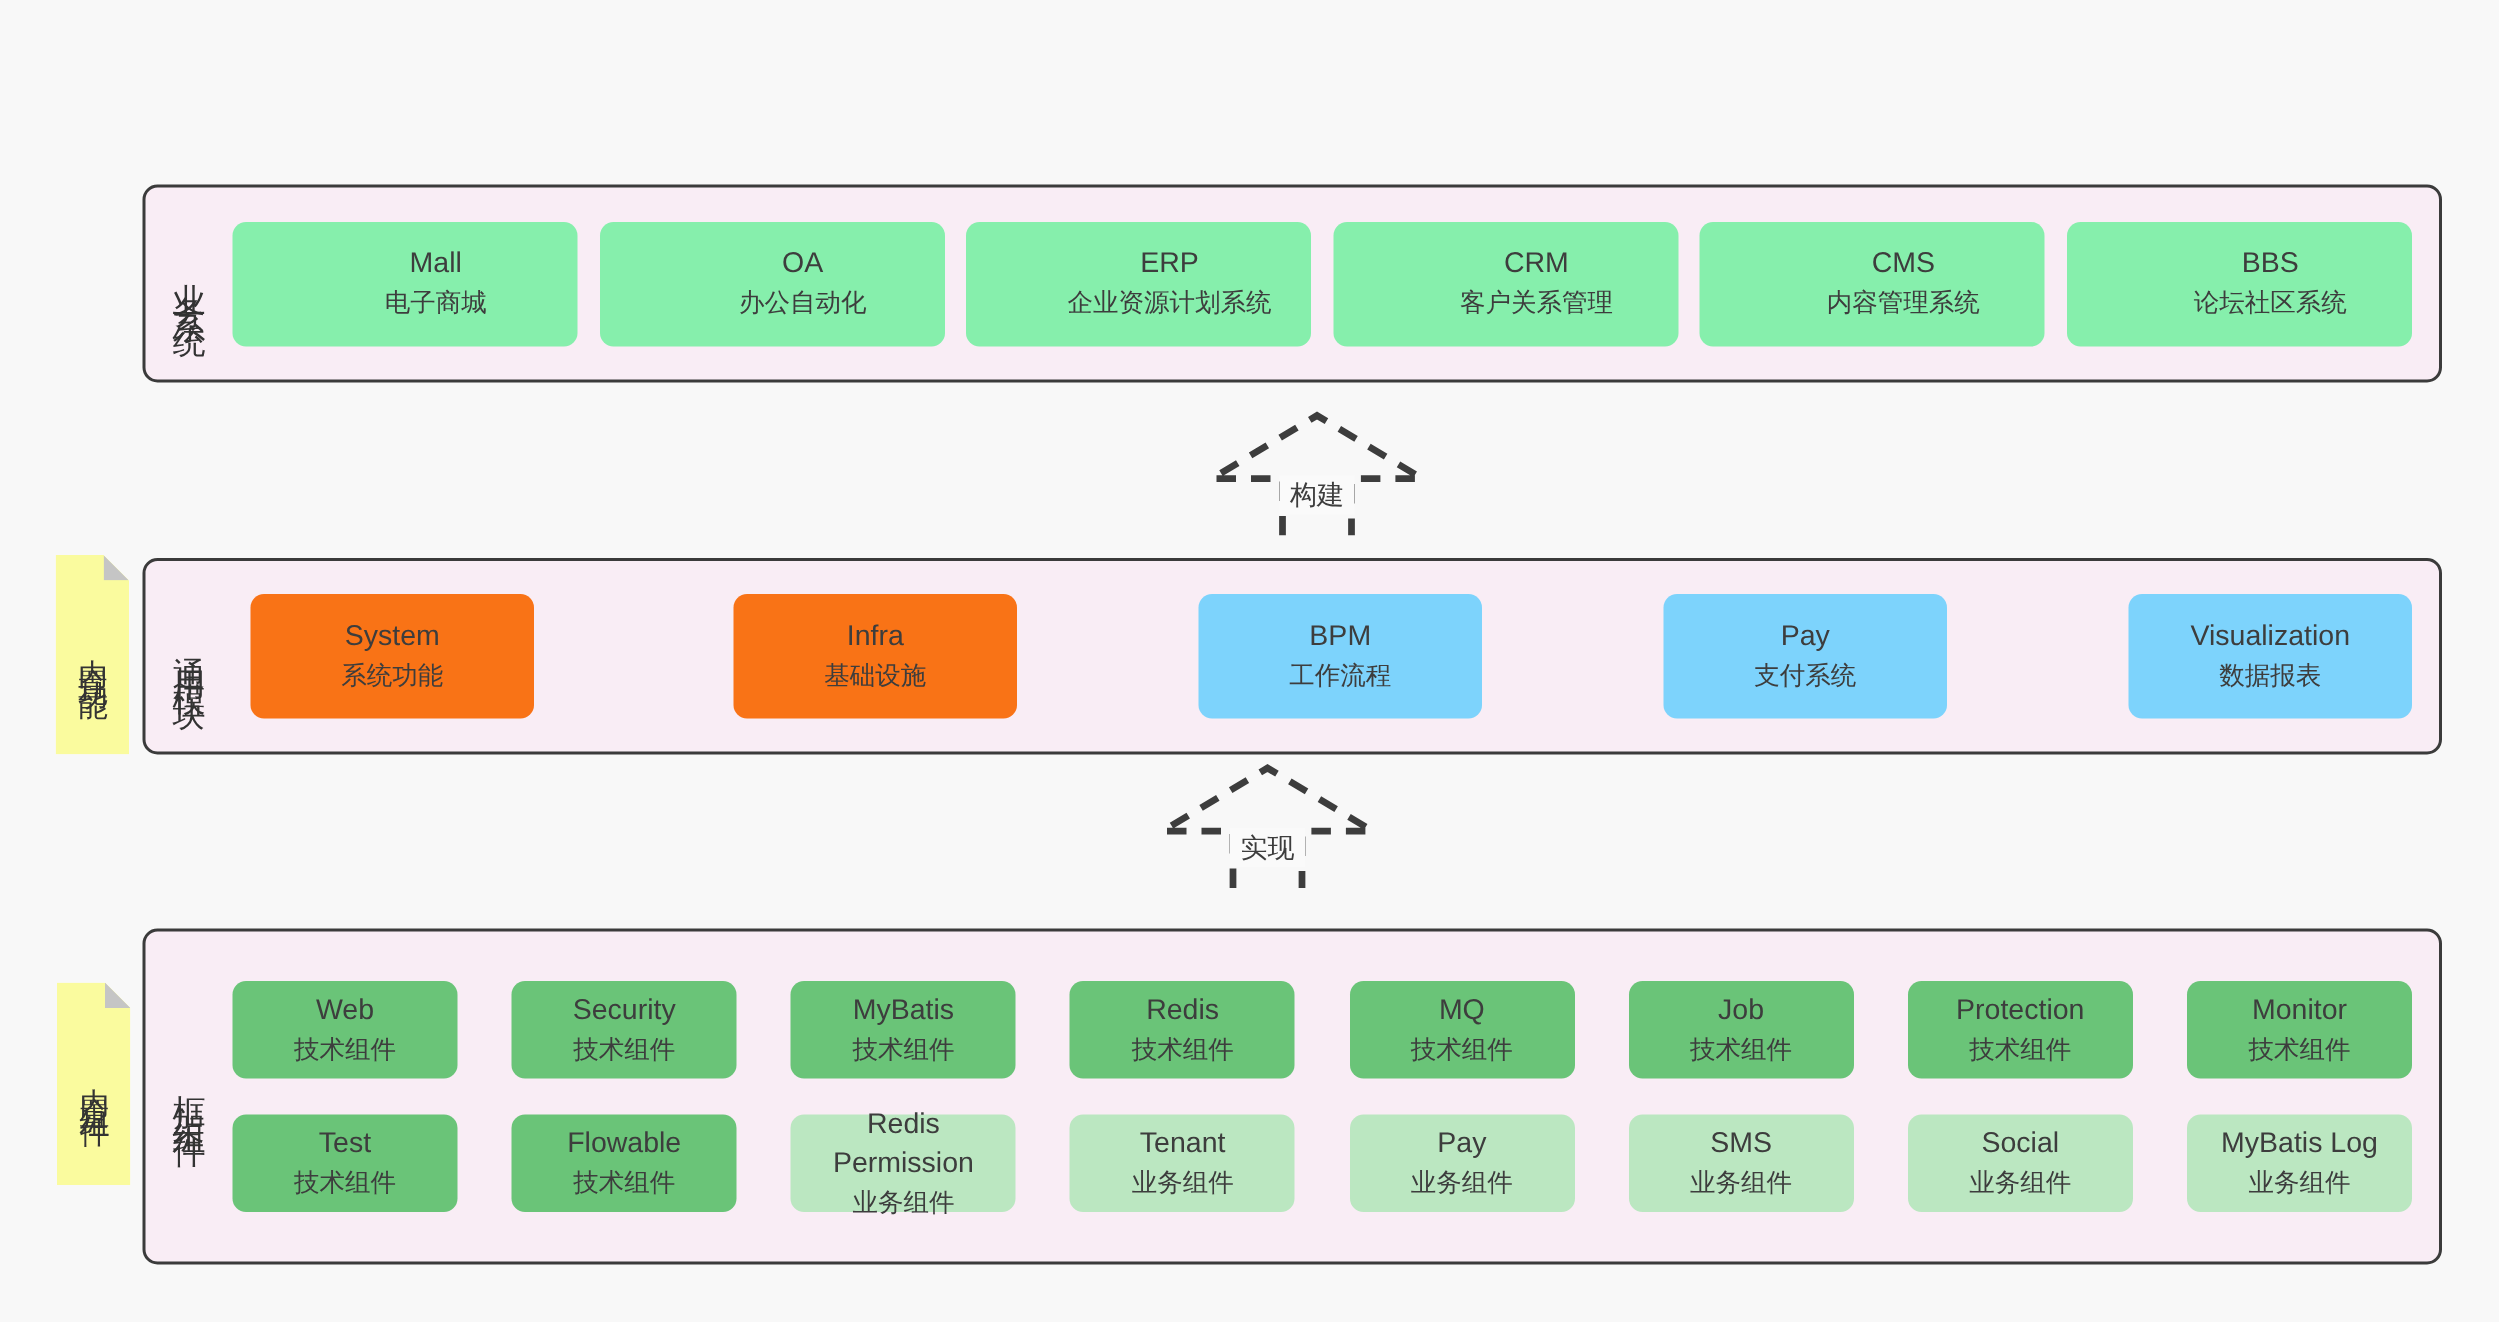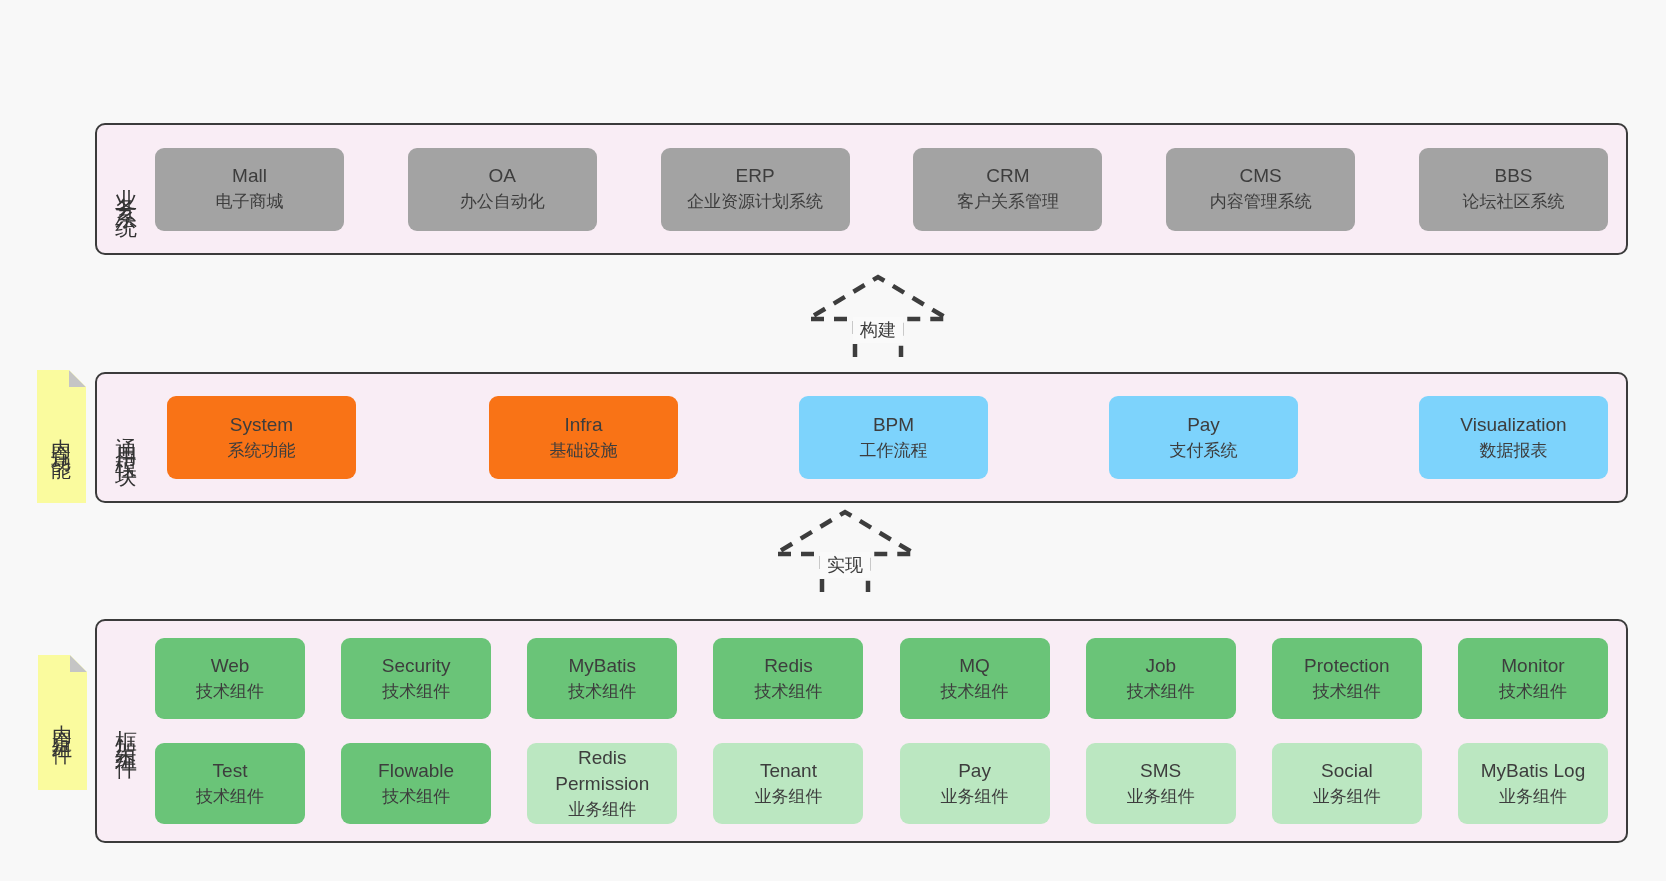--- a/index.html
+++ b/index.html
@@ -24,24 +24,24 @@
     font-size:22px;letter-spacing:9px;color:#333;line-height:1;
   }
   .boxes{flex:1;display:flex;justify-content:space-between;align-items:center;padding-right:18px;}
   .rows{flex:1;display:flex;flex-direction:column;justify-content:center;gap:24px;padding-right:18px;}
   .rowline{display:flex;justify-content:space-between;}
   .box{
     border-radius:9px;display:flex;flex-direction:column;align-items:center;justify-content:center;
     text-align:center;line-height:26px;
   }
   .boxes .box{width:189px;height:83px;}
-  .rowline .box{width:150px;height:81px;}
+  .rowline .box{width:150px;height:65px;}
   .box .en{font-size:19px;padding:0 10px;}
   .box .zh{font-size:17px;}
-  .blue{background:#a3a3a3;}
+  .blue{background:#86efac;padding-left:41px;}
   .red{background:#f97316;margin-left:12px;}
   .pink{background:#7dd3fc;}
   .green{background:#6ac478;}
   .lightgreen{background:#bbe7c1;}
   .sticky{
     position:absolute;width:49px;background:#fafb9e;z-index:1;
     display:flex;align-items:center;justify-content:center;
     clip-path:polygon(0 0,calc(100% - 17px) 0,100% 17px,100% 100%,0 100%);
   }
   #sticky-features{left:37px;top:370px;height:133px;}

